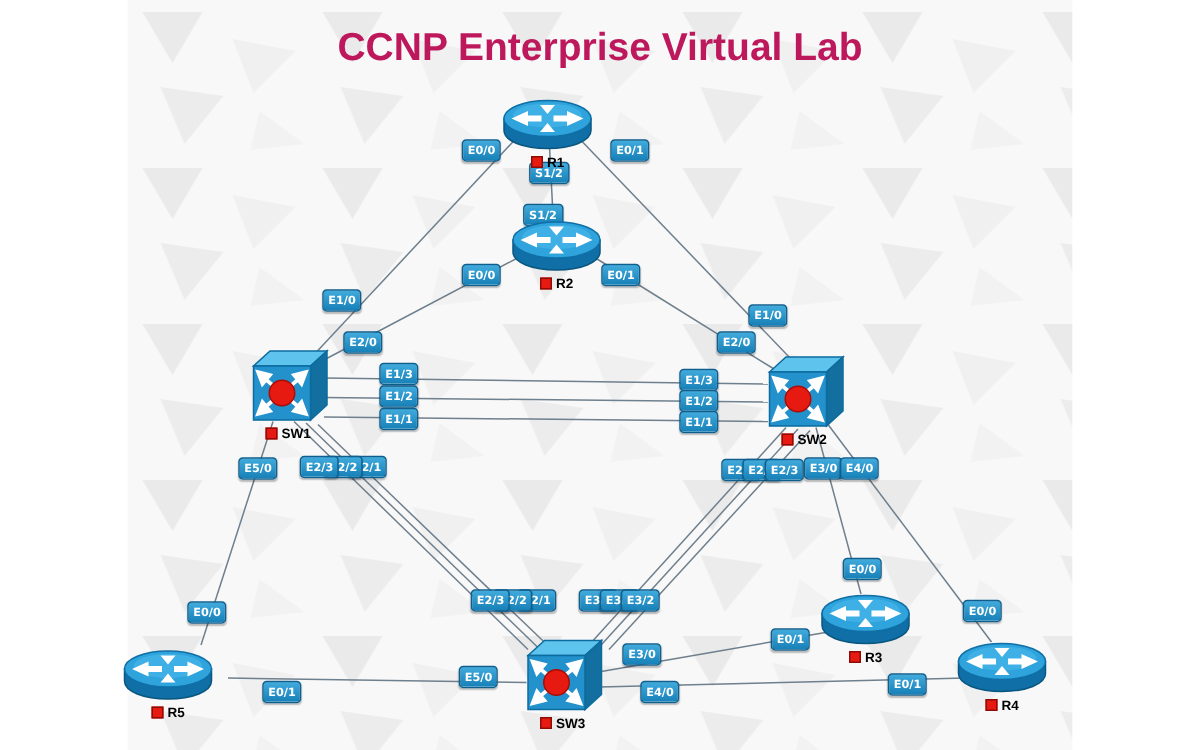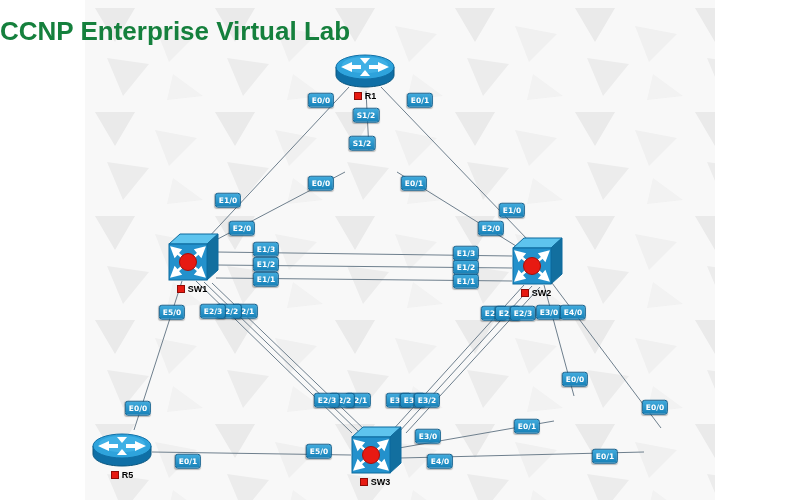--- a/index.html
+++ b/index.html
@@ -2,22 +2,22 @@
 <html><head>
 <meta charset="utf-8">
 <style>
   html,body{margin:0;padding:0;}
   body{
     width:800px;height:500px;position:relative;overflow:hidden;
     background:#ffffff;font-family:"Liberation Sans",sans-serif;
   }
   .stage{position:absolute;left:85px;top:0;width:630px;height:500px;}
   .title{
-    position:absolute;top:16px;left:0;width:800px;margin:0;
-    font-size:26px;font-weight:800;color:#15803d;z-index:6;
+    position:absolute;top:16px;left:0;width:800px;text-align:center;margin:0;
+    font-size:26px;font-weight:800;color:#be185d;z-index:6;
     font-family:"Liberation Sans",sans-serif;
   }
   #link-layer{position:absolute;left:0;top:0;width:800px;height:500px;z-index:2;}
   #link-layer line{stroke-width:1;}
   #overlay{position:absolute;left:0;top:0;width:800px;height:500px;z-index:3;}
   .badge{
     position:absolute;transform:translate(-50%,-50%);
     background:linear-gradient(#41abdd,#1781b8);
     color:#ffffff;font-size:7.5px;font-weight:bold;line-height:1;
     padding:2.5px 3px;border-radius:3px;border:1px solid #0e5f8e;
@@ -108,37 +108,56 @@
     <div class="badge" style="left: 427px; top: 400px;">E3/2</div>
     <div class="badge" style="left: 428px; top: 436px;">E3/0</div>
     <div class="badge" style="left: 319px; top: 451px;">E5/0</div>
     <div class="badge" style="left: 440px; top: 461px;">E4/0</div>
     <div class="badge" style="left: 575px; top: 379px;">E0/0</div>
     <div class="badge" style="left: 527px; top: 426px;">E0/1</div>
     <div class="badge" style="left: 655px; top: 407px;">E0/0</div>
     <div class="badge" style="left: 605px; top: 456px;">E0/1</div>
     <div class="badge" style="left: 138px; top: 408px;">E0/0</div>
     <div class="badge" style="left: 188px; top: 461px;">E0/1</div>
-    <div class="device" style="left: 333px; top: 50px;">
+    <div class="device" style="left: 333px; top: 62px;">
       <svg width="64" height="40" viewBox="0 0 64 40">
         <path d="M3 17 v8 c0 7 13 12 29 12 s29 -5 29 -12 v-8 z" fill="#0f6fa6" stroke="#0a567f" stroke-width="1"></path>
         <ellipse cx="32" cy="17" rx="29" ry="12" fill="#2ea3dc" stroke="#0f6fa6" stroke-width="1"></ellipse>
         <ellipse cx="32" cy="15" rx="23" ry="8" fill="#4fbbec" opacity="0.55"></ellipse>
         <g fill="#ffffff">
           <polygon points="8,17 19,12 19,22"></polygon>
           <rect x="18" y="15" width="10" height="4"></rect>
           <polygon points="56,17 45,12 45,22"></polygon>
           <rect x="36" y="15" width="10" height="4"></rect>
           <polygon points="32,14 27,8 37,8"></polygon>
           <polygon points="32,20 27,26 37,26"></polygon>
         </g>
       </svg>
       <div class="dev-label">
         <span class="redsq"></span>
         <span>R1</span>
+      </div>
+    </div>
+    <div class="device" style="left: 339px; top: 143px;">
+      <svg width="64" height="40" viewBox="0 0 64 40">
+        <path d="M3 17 v8 c0 7 13 12 29 12 s29 -5 29 -12 v-8 z" fill="#0f6fa6" stroke="#0a567f" stroke-width="1"></path>
+        <ellipse cx="32" cy="17" rx="29" ry="12" fill="#2ea3dc" stroke="#0f6fa6" stroke-width="1"></ellipse>
+        <ellipse cx="32" cy="15" rx="23" ry="8" fill="#4fbbec" opacity="0.55"></ellipse>
+        <g fill="#ffffff">
+          <polygon points="8,17 19,12 19,22"></polygon>
+          <rect x="18" y="15" width="10" height="4"></rect>
+          <polygon points="56,17 45,12 45,22"></polygon>
+          <rect x="36" y="15" width="10" height="4"></rect>
+          <polygon points="32,14 27,8 37,8"></polygon>
+          <polygon points="32,20 27,26 37,26"></polygon>
+        </g>
+      </svg>
+      <div class="dev-label">
+        <span class="redsq"></span>
+        <span>R2</span>
       </div>
     </div>
     <div class="device" style="left: 164px; top: 231px; justify-content: space-between;">
       <svg width="56" height="52" viewBox="0 0 56 52">
         <polygon points="5,13 16,3 54,3 43,13" fill="#5ec4ee" stroke="#0d6b9e" stroke-width="1"></polygon>
         <polygon points="43,13 54,3 54,39 43,49" fill="#126f9f" stroke="#0d6b9e" stroke-width="1"></polygon>
         <rect x="5" y="13" width="38" height="36" fill="#2391cc" stroke="#0d6b9e" stroke-width="1"></rect>
         <g stroke="#ffffff" stroke-width="2.4" fill="#ffffff">
           <line x1="24" y1="31" x2="12" y2="21"></line>
           <polygon points="8,17 16,19 11,25"></polygon>
@@ -193,21 +212,59 @@
           <line x1="24" y1="31" x2="36" y2="41"></line>
           <polygon points="40,45 37,37 32,43"></polygon>
         </g>
         <circle cx="24" cy="31" r="8.5" fill="#e71a12" stroke="#a80d07" stroke-width="1"></circle>
       </svg>
       <div class="dev-label">
         <span class="redsq"></span>
         <span>SW3</span>
       </div>
     </div>
-    <div class="device" style="left: 90px; top: 429px;">
+    <div class="device" style="left: 545px; top: 392px;">
+      <svg width="64" height="40" viewBox="0 0 64 40">
+        <path d="M3 17 v8 c0 7 13 12 29 12 s29 -5 29 -12 v-8 z" fill="#0f6fa6" stroke="#0a567f" stroke-width="1"></path>
+        <ellipse cx="32" cy="17" rx="29" ry="12" fill="#2ea3dc" stroke="#0f6fa6" stroke-width="1"></ellipse>
+        <ellipse cx="32" cy="15" rx="23" ry="8" fill="#4fbbec" opacity="0.55"></ellipse>
+        <g fill="#ffffff">
+          <polygon points="8,17 19,12 19,22"></polygon>
+          <rect x="18" y="15" width="10" height="4"></rect>
+          <polygon points="56,17 45,12 45,22"></polygon>
+          <rect x="36" y="15" width="10" height="4"></rect>
+          <polygon points="32,14 27,8 37,8"></polygon>
+          <polygon points="32,20 27,26 37,26"></polygon>
+        </g>
+      </svg>
+      <div class="dev-label">
+        <span class="redsq"></span>
+        <span>R3</span>
+      </div>
+    </div>
+    <div class="device" style="left: 636px; top: 424px;">
+      <svg width="64" height="40" viewBox="0 0 64 40">
+        <path d="M3 17 v8 c0 7 13 12 29 12 s29 -5 29 -12 v-8 z" fill="#0f6fa6" stroke="#0a567f" stroke-width="1"></path>
+        <ellipse cx="32" cy="17" rx="29" ry="12" fill="#2ea3dc" stroke="#0f6fa6" stroke-width="1"></ellipse>
+        <ellipse cx="32" cy="15" rx="23" ry="8" fill="#4fbbec" opacity="0.55"></ellipse>
+        <g fill="#ffffff">
+          <polygon points="8,17 19,12 19,22"></polygon>
+          <rect x="18" y="15" width="10" height="4"></rect>
+          <polygon points="56,17 45,12 45,22"></polygon>
+          <rect x="36" y="15" width="10" height="4"></rect>
+          <polygon points="32,14 27,8 37,8"></polygon>
+          <polygon points="32,20 27,26 37,26"></polygon>
+        </g>
+      </svg>
+      <div class="dev-label">
+        <span class="redsq"></span>
+        <span>R4</span>
+      </div>
+    </div>
+    <div class="device" style="left: 80px; top: 429px;">
       <svg width="64" height="40" viewBox="0 0 64 40">
         <path d="M3 17 v8 c0 7 13 12 29 12 s29 -5 29 -12 v-8 z" fill="#0f6fa6" stroke="#0a567f" stroke-width="1"></path>
         <ellipse cx="32" cy="17" rx="29" ry="12" fill="#2ea3dc" stroke="#0f6fa6" stroke-width="1"></ellipse>
         <ellipse cx="32" cy="15" rx="23" ry="8" fill="#4fbbec" opacity="0.55"></ellipse>
         <g fill="#ffffff">
           <polygon points="8,17 19,12 19,22"></polygon>
           <rect x="18" y="15" width="10" height="4"></rect>
           <polygon points="56,17 45,12 45,22"></polygon>
           <rect x="36" y="15" width="10" height="4"></rect>
           <polygon points="32,14 27,8 37,8"></polygon>

